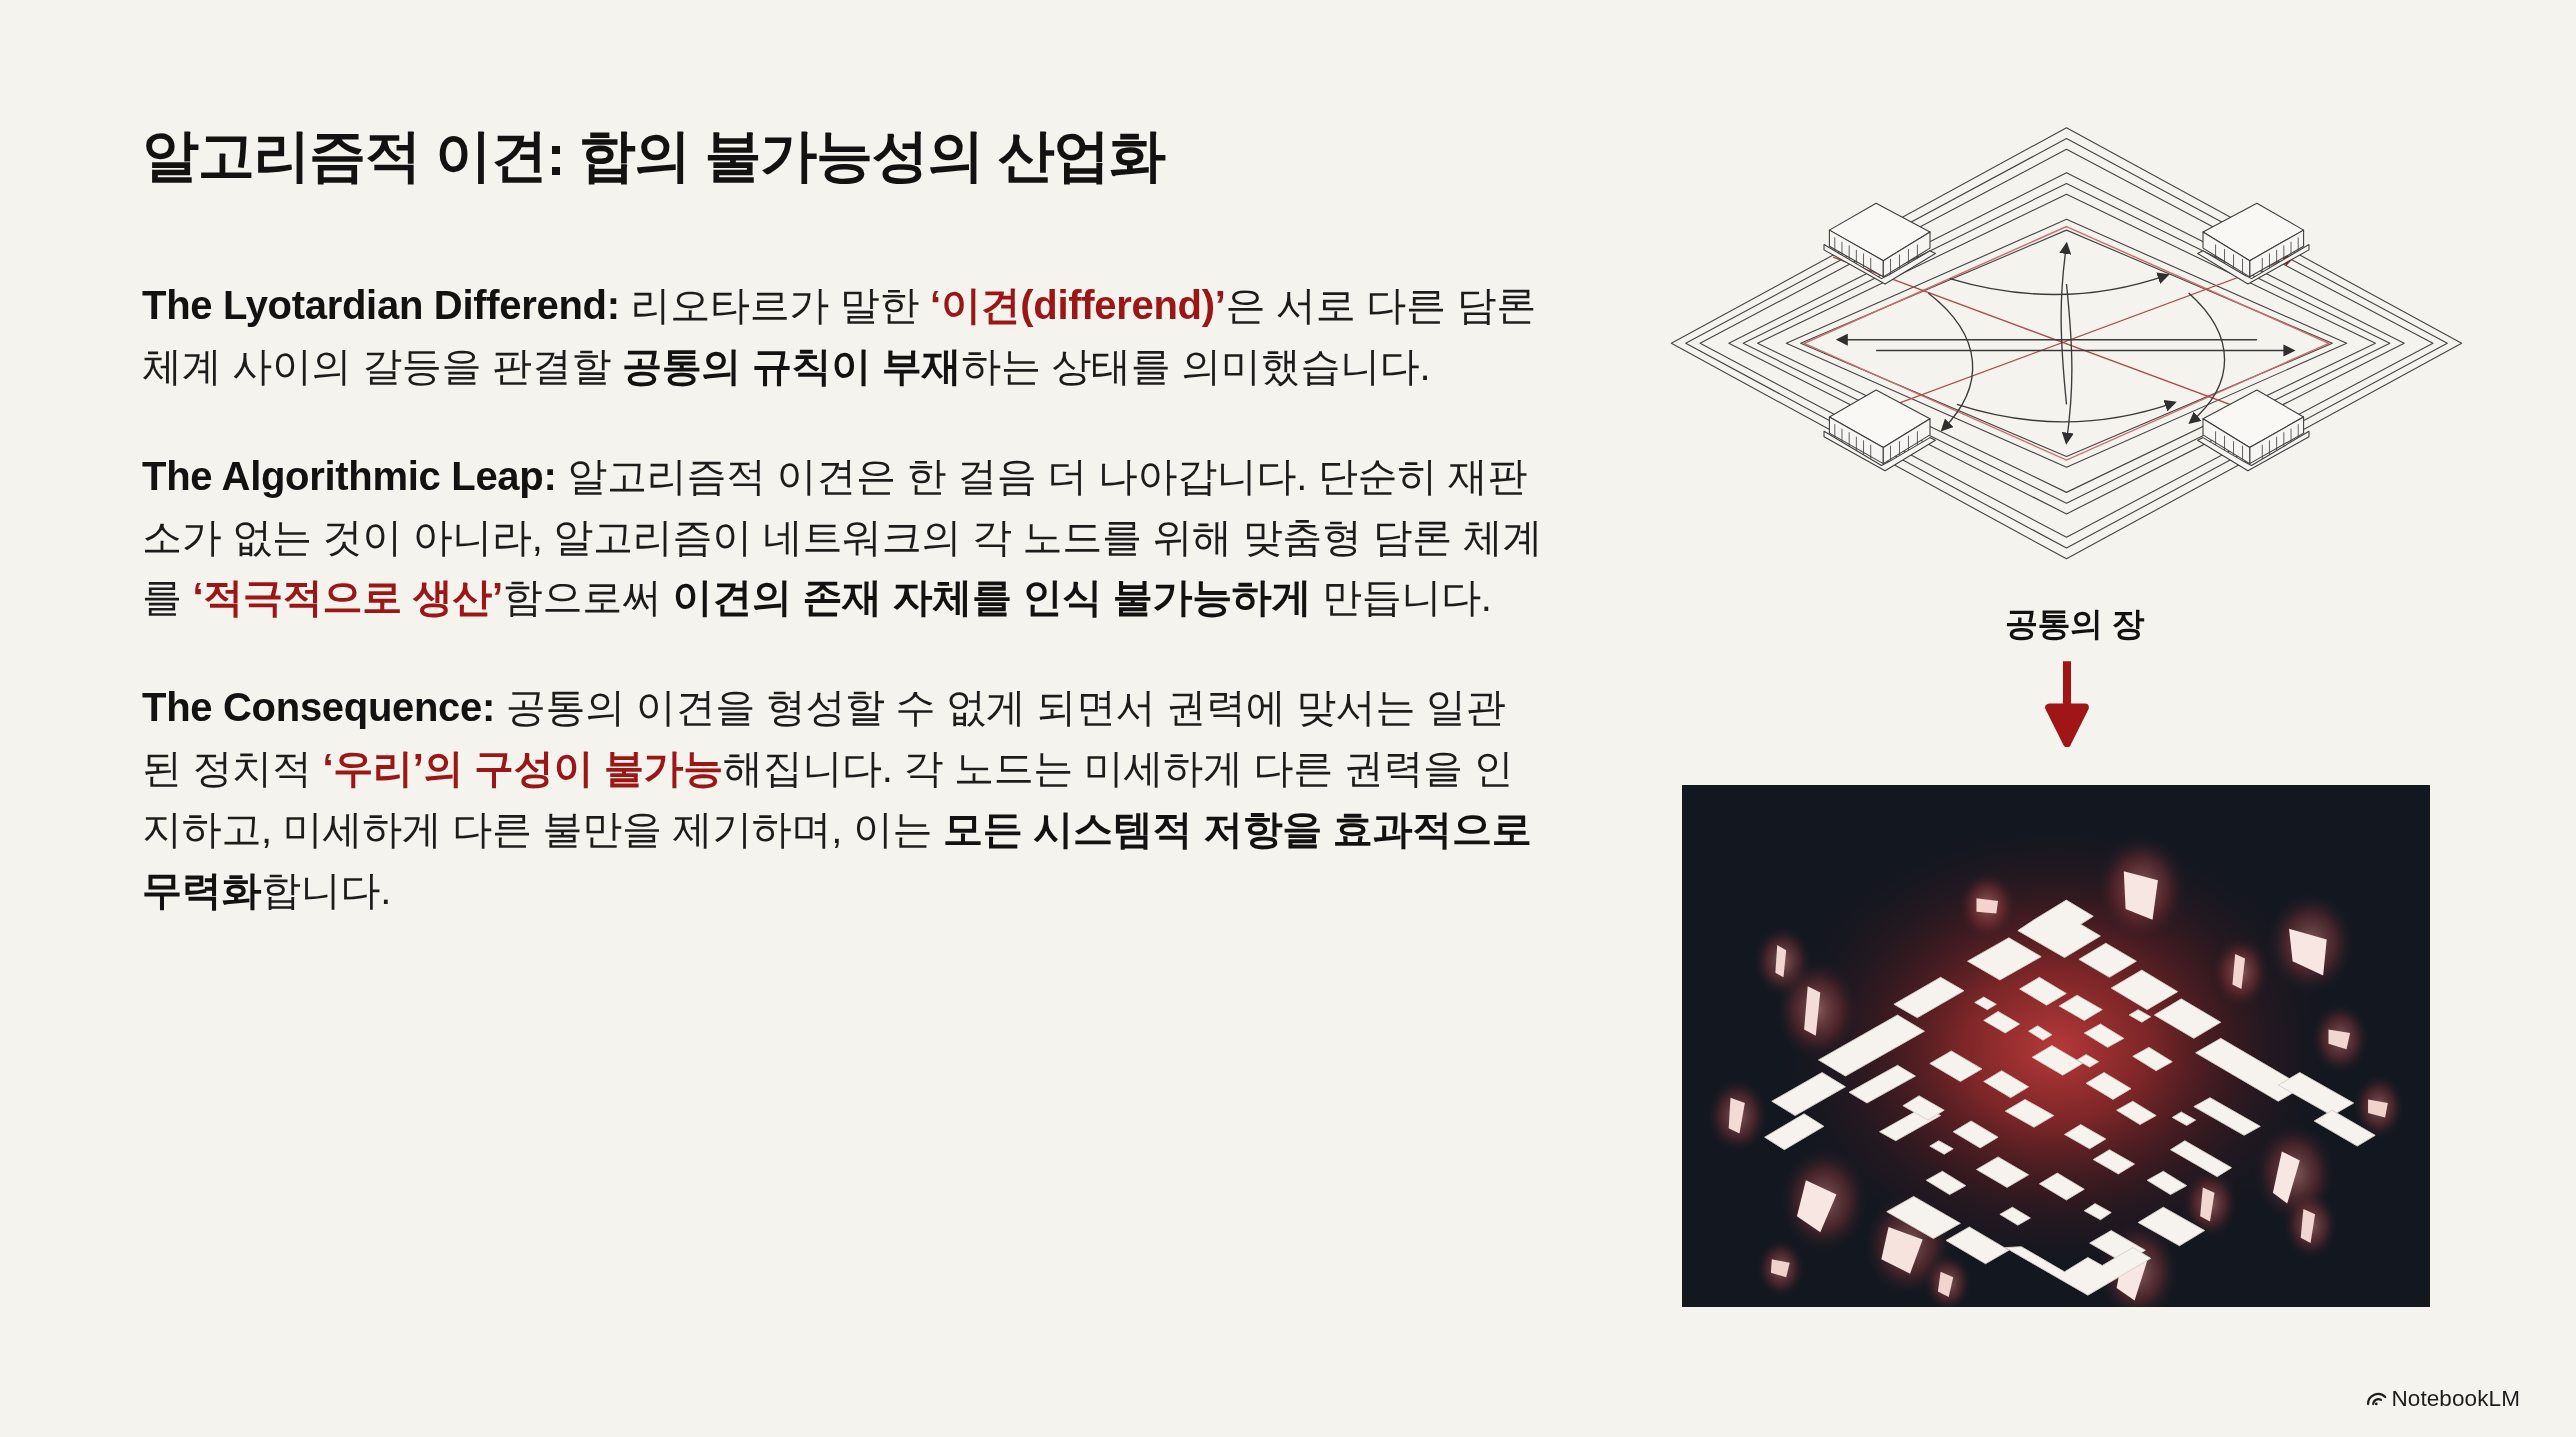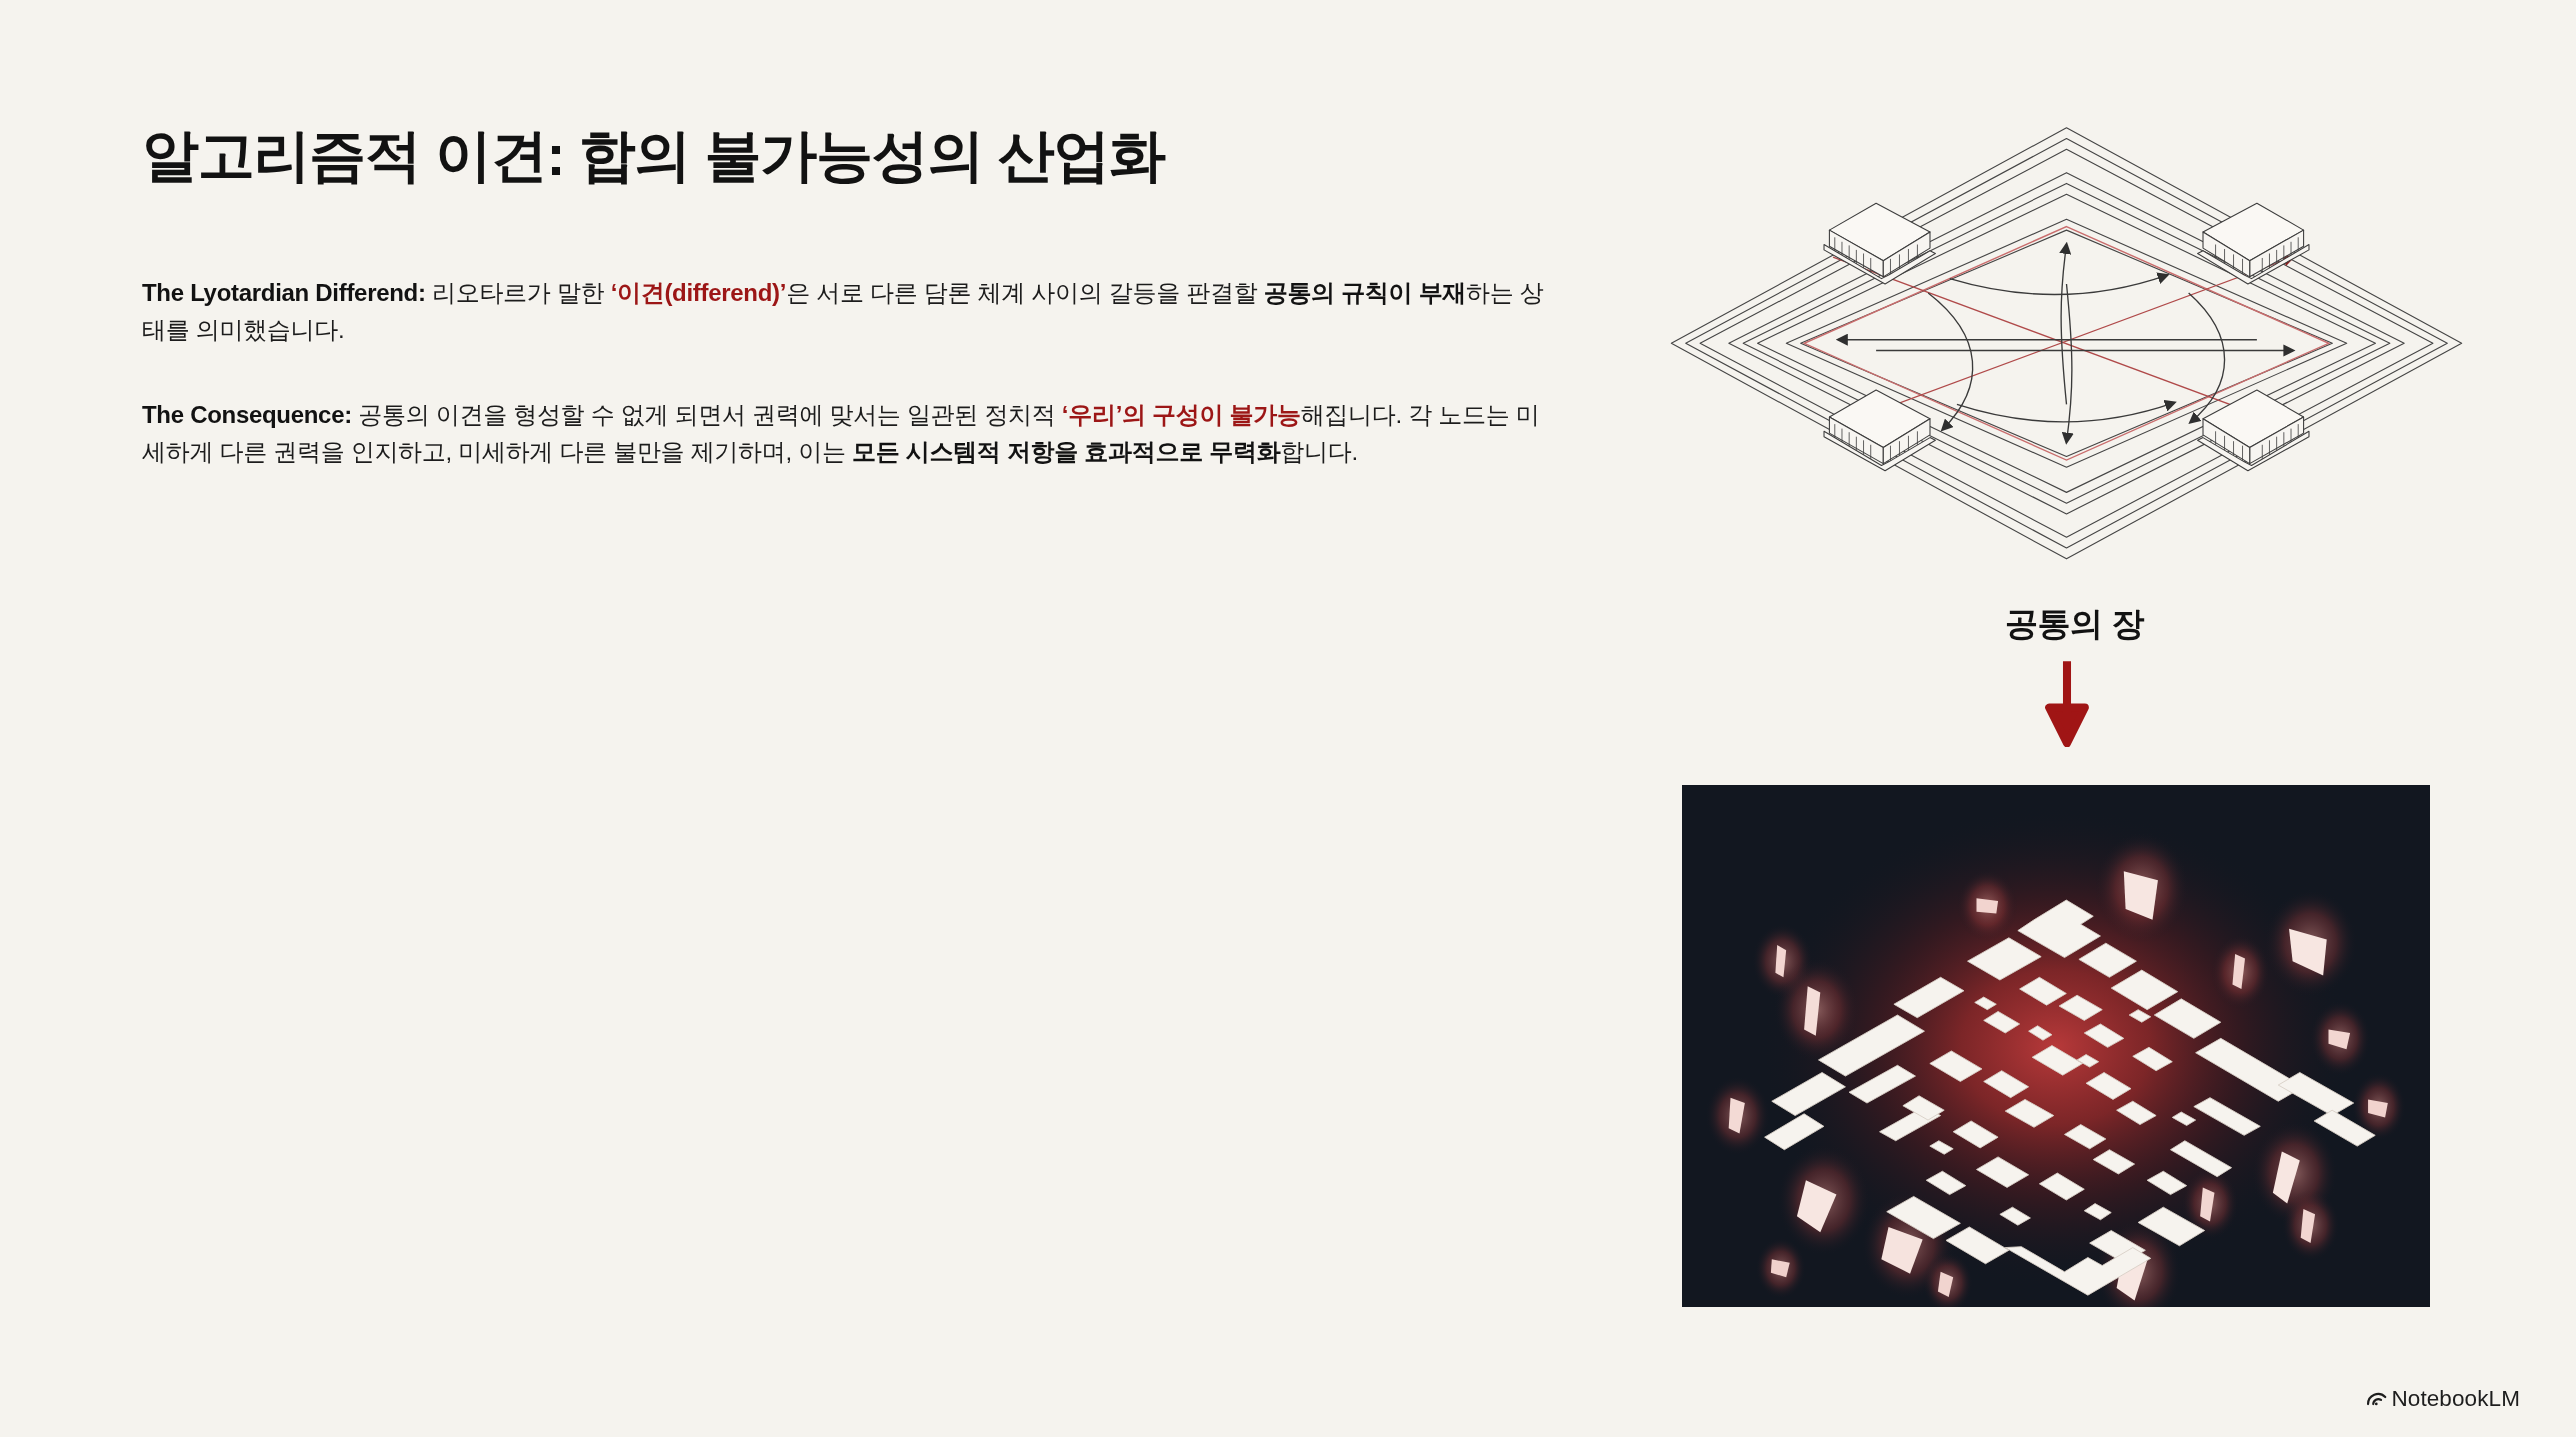--- a/index.html
+++ b/index.html
@@ -36,21 +36,21 @@
     font-size: 57px;
     font-weight: 700;
     letter-spacing: -1.3px;
     color: #121212;
     line-height: 1.18;
     margin: 16px 0 86px 0;
     white-space: nowrap;
   }
 
   .body-block {
-    font-size: 24px;
+    font-size: 40px;
     line-height: 1.52;
     color: #1c1c1c;
     font-weight: 400;
     letter-spacing: -0.3px;
   }
 
   .para {
     margin: 0 0 49px 0;
   }
   .para:last-child { margin-bottom: 12px; }
@@ -132,20 +132,23 @@
 
   <div class="left-col">
 
     <h1 class="slide-title">알고리즘적 이견: 합의 불가능성의 산업화</h1>
 
     <div class="body-block">
       <p class="para">
         <span class="b">The Lyotardian Differend:</span><span> 리오타르가 말한 </span><span class="red">‘이견(differend)’</span><span>은 서로 다른 담론 체계 사이의 갈등을 판결할 </span><span class="b">공통의 규칙이 부재</span><span>하는 상태를 의미했습니다.</span>
       </p>
 
+      <p class="para">
+        <span class="b">The Algorithmic Leap:</span><span> 알고리즘적 이견은 한 걸음 더 나아갑니다. 단순히 재판소가 없는 것이 아니라, 알고리즘이 네트워크의 각 노드를 위해 맞춤형 담론 체계를 </span><span class="red">‘적극적으로 생산’</span><span>함으로써 </span><span class="b">이견의 존재 자체를 인식 불가능하게</span><span> 만듭니다.</span>
+      </p>
 
       <p class="para">
         <span class="b">The Consequence:</span><span> 공통의 이견을 형성할 수 없게 되면서 권력에 맞서는 일관된 정치적 </span><span class="red">‘우리’의 구성이 불가능</span><span>해집니다. 각 노드는 미세하게 다른 권력을 인지하고, 미세하게 다른 불만을 제기하며, 이는 </span><span class="b">모든 시스템적 저항을 효과적으로 무력화</span><span>합니다.</span>
       </p>
     </div>
   </div>
 
   <div class="right-col">
 
     <div class="diagram-wrap">

